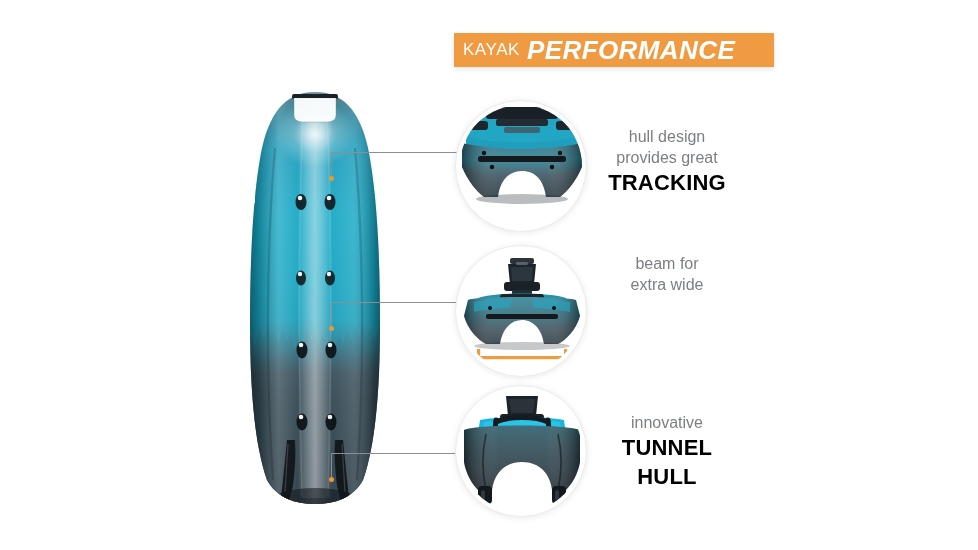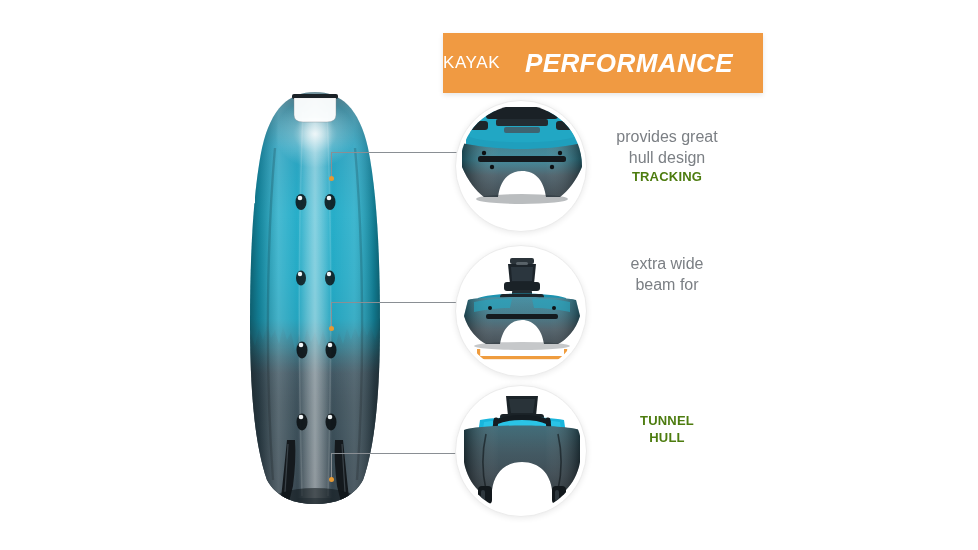--- a/index.html
+++ b/index.html
@@ -9,26 +9,26 @@
     width:978px; height:550px;
     position:relative;
     overflow:hidden;
     font-family:"Liberation Sans", sans-serif;
     background:#ffffff;
   }
 
   
   #header-banner{
     position:absolute;
-    left:443px; top:33px;
-    width:320px; height:60px;
+    left:454px; top:33px;
+    width:320px; height:34px;
     background:#f09a42;
     display:flex;
     align-items:center;
-    justify-content:space-between;
+    justify-content:center;
     padding-right:30px;
     box-shadow:0 2px 5px rgba(0,0,0,0.10);
   }
   #header-banner .kayak-word{
     color:#ffffff;
     font-size:17px;
     font-weight:300;
     letter-spacing:0.6px;
     margin-right:7px;
   }
@@ -104,23 +104,23 @@
     line-height:1.32;
   }
   .callout .line{
     display:block;
     font-size:16px;
     font-weight:normal;
     color:#7b7f84;
   }
   .callout .emph{
     display:block;
-    font-size:13px;
+    font-size:22px;
     font-weight:bold;
-    color:#4d7c0f;
+    color:#000000;
     letter-spacing:0.2px;
   }
   #callout-tracking { left:577px; top:126px; }
   #callout-stability{ left:577px; top:253px; }
   #callout-tunnel   { left:577px; top:412px; }
 </style>
 </head>
 <body>
 
 <div id="header-banner">
@@ -434,26 +434,27 @@
         <rect x="18" y="96" width="14" height="18" rx="4" fill="#12181c"></rect>
         <rect x="21" y="100" width="4" height="11" rx="2" fill="#3a454c" opacity="0.7"></rect>
         <rect x="92" y="96" width="14" height="18" rx="4" fill="#12181c"></rect>
         <rect x="95" y="100" width="4" height="11" rx="2" fill="#3a454c" opacity="0.7"></rect>
       </g>
     </svg>
   </div>
 </div>
 
 <div class="callout" id="callout-tracking">
+  <span class="line">hull design</span>
   <span class="line">provides great</span>
-  <span class="line">hull design</span>
   <span class="emph">TRACKING</span>
 </div>
 
 <div class="callout" id="callout-stability">
+  <span class="line">beam for</span>
   <span class="line">extra wide</span>
-  <span class="line">beam for</span>
 </div>
 
 <div class="callout" id="callout-tunnel">
+  <span class="line">innovative</span>
   <span class="emph">TUNNEL</span>
   <span class="emph">HULL</span>
 </div>
 
 </body></html>

